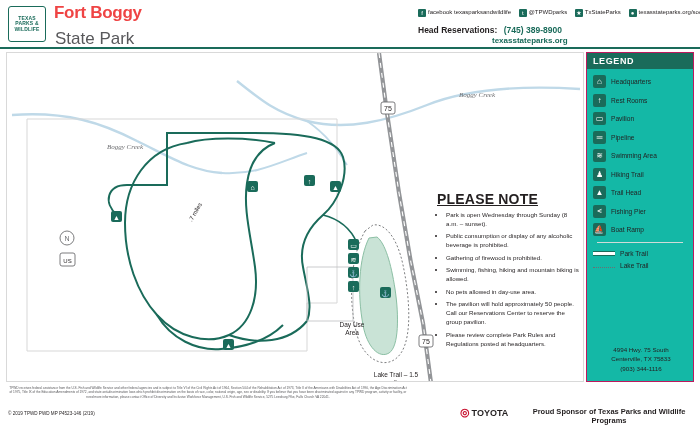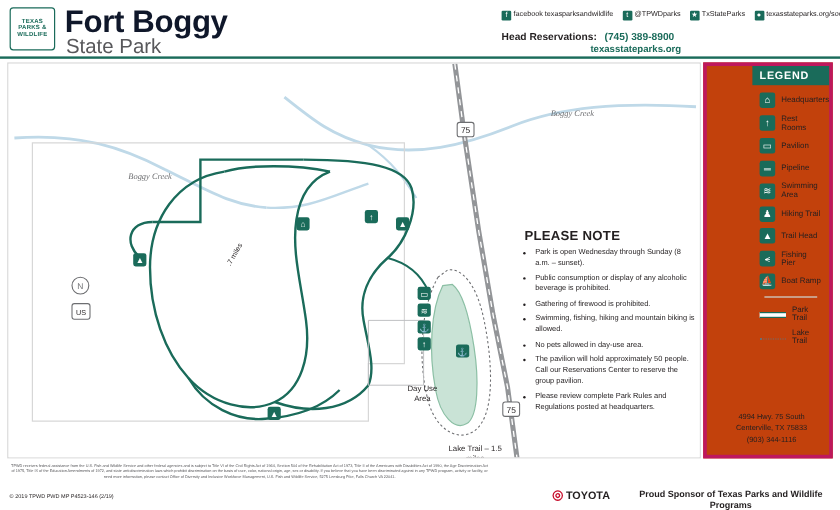--- a/index.html
+++ b/index.html
@@ -14,22 +14,22 @@
   
   .header { position:absolute; left:0; top:0; width:700px; height:48px; background:#ffffff; }
   .logo-box {
     position:absolute; left:8px; top:6px; width:38px; height:36px;
     border:1.5px solid #1a6b5a; border-radius:3px; background:#ffffff;
     display:flex; flex-direction:column; align-items:center; justify-content:center;
     line-height:1.05;
   }
   .logo-box span { font-size:5px; font-weight:bold; color:#1a6b5a; letter-spacing:.2px; }
   .park-title {
-    position:absolute; left:54px; top:3px; font-size:26px; font-weight:bold;
-    color:#0f172a; letter-spacing:-0.3px;
+    position:absolute; left:54px; top:3px; font-size:17px; font-weight:bold;
+    color:#ef4444; letter-spacing:-0.3px;
   }
   .park-sub { position:absolute; left:55px; top:29px; font-size:17px; color:#58585b; }
 
   .social { position:absolute; left:418px; top:9px; font-size:6px; color:#231f20; white-space:nowrap; }
   .social .sq {
     display:inline-block; width:8px; height:8px; background:#1a6b5a; color:#fff;
     border-radius:1px; text-align:center; line-height:8px; font-size:6px; margin-right:2px;
     vertical-align:-1px;
   }
   .social .item { margin-right:6px; display:inline-block; }
@@ -45,31 +45,31 @@
   
   .map {
     position:absolute; left:6px; top:52px; width:578px; height:330px;
     background:#ffffff; border:1px solid #d9d9d9; overflow:hidden;
   }
   .map svg { display:block; }
 
   .note {
     position:absolute; left:430px; top:138px; width:142px; color:#231f20;
   }
-  .note h4 { margin:0 0 4px 0; font-size:11px; font-weight:bold; letter-spacing:.2px; }
+  .note h4 { margin:0 0 4px 0; font-size:14px; font-weight:bold; letter-spacing:.2px;text-decoration:underline; }
   .note ul { margin:0; padding-left:9px; }
   .note li { font-size:6.2px; line-height:1.45; margin-bottom:3.5px; }
 
   .dayuse-label { position:absolute; left:325px; top:268px; font-size:6.5px; color:#231f20; text-align:center; width:40px; line-height:1.25; }
   .laketrail-label { position:absolute; left:363px; top:318px; font-size:6.5px; color:#231f20; text-align:center; width:52px; line-height:1.25; }
 
   
   .legend {
     position:absolute; left:586px; top:52px; width:108px; height:330px;
-    background:#c2410c; border:3px solid #be185d;padding-left:38px;
+    background:#14b8a6; border:1px solid #be185d;
   }
   .legend-title {
     background:#1a6b5a; color:#ffffff; font-size:9px; font-weight:bold;
     padding:3px 6px; letter-spacing:.6px;
   }
   .legend-list { padding:6px 6px 2px 6px; }
   .legend-row { display:flex; align-items:center; margin-bottom:5.5px; }
   .legend-ico {
     width:13px; height:13px; background:#1a6b5a; border-radius:2px; margin-right:5px;
     display:flex; align-items:center; justify-content:center; color:#fff; font-size:8px; flex:0 0 13px;

